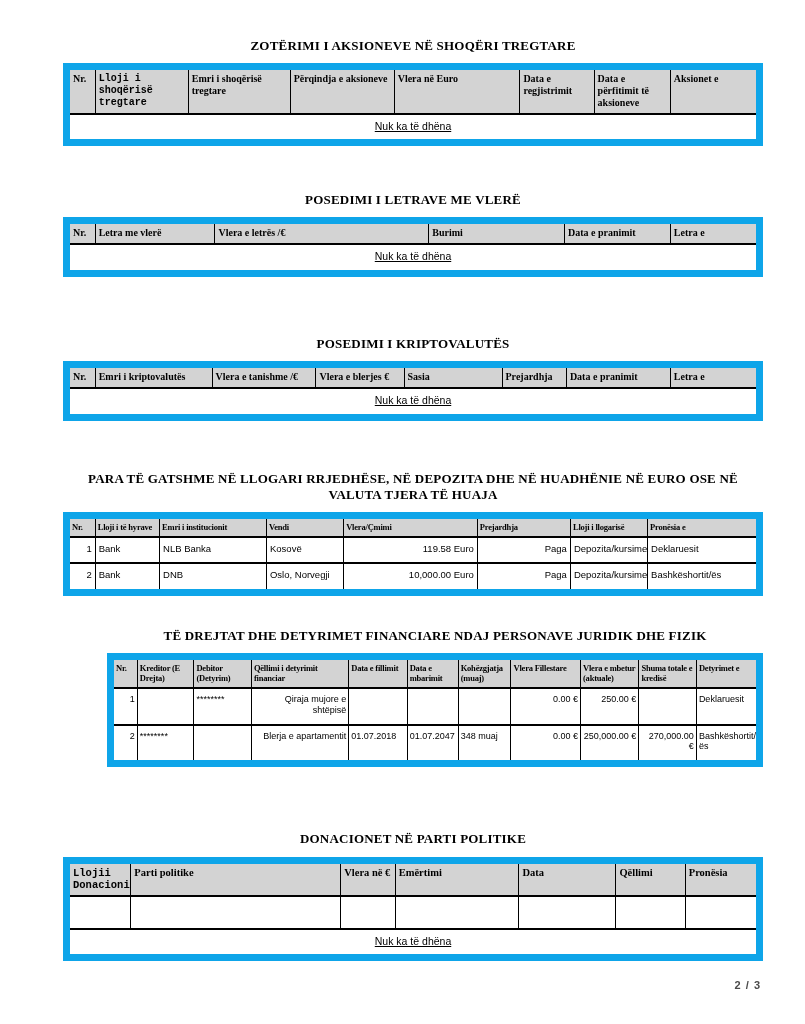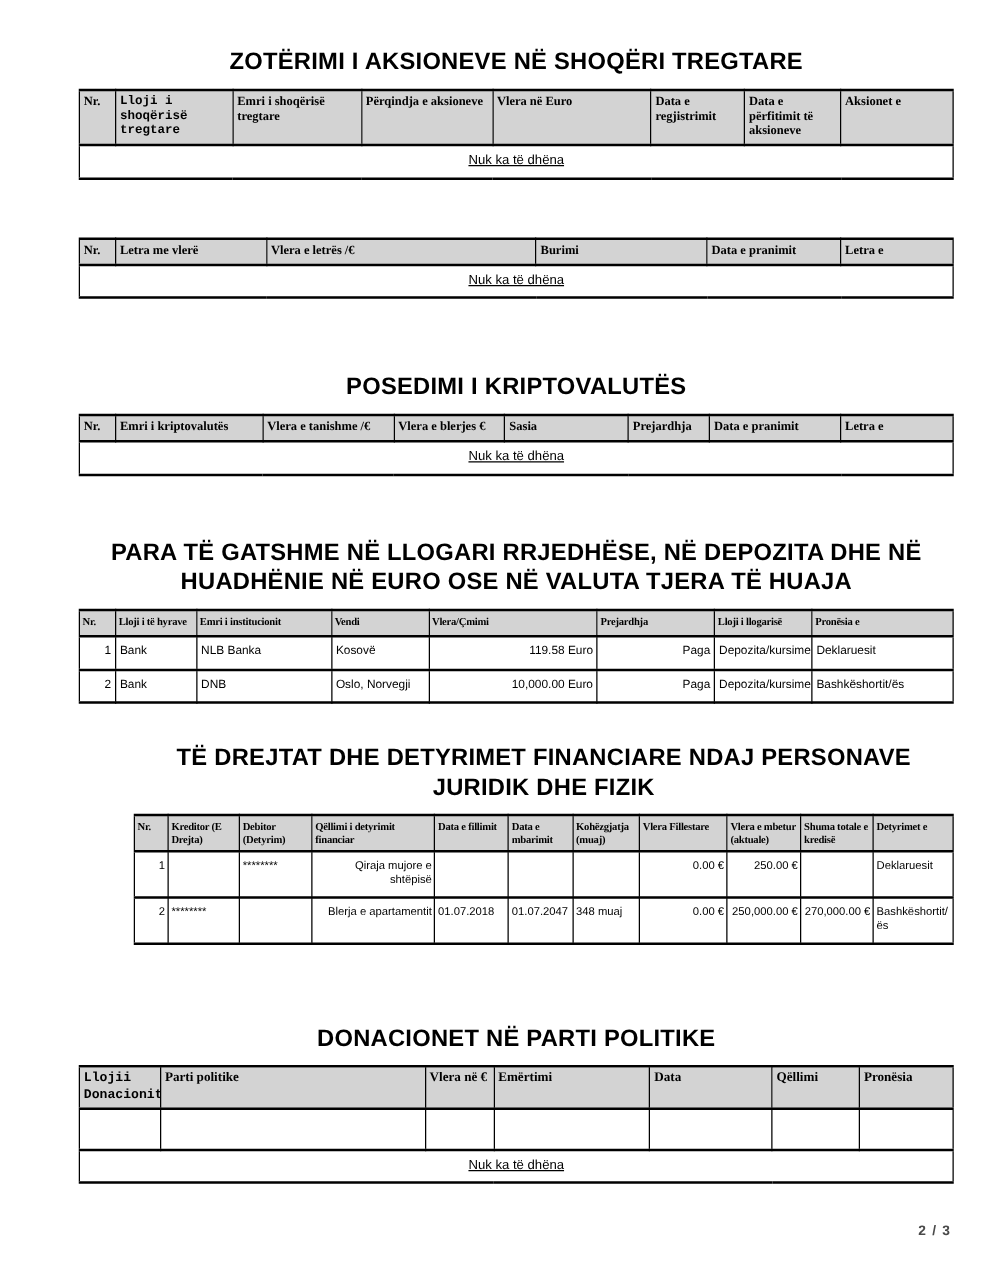--- a/index.html
+++ b/index.html
@@ -5,33 +5,33 @@
   * { margin:0; padding:0; box-sizing:border-box; }
   html,body { background:#ffffff; }
   body {
     width:805px; height:1024px; position:relative;
     font-family:"Liberation Serif", serif; color:#000;
     overflow:hidden;
   }
   .page { width:700px; margin-left:63px; padding-top:38px; }
 
   .sec-title {
-    font-family:Liberation Sans, sans-serif;
-    font-weight:bold; font-size:19px; line-height:1.25;
+    font-family:Liberation Serif, serif;
+    font-weight:bold; font-size:13px; line-height:1.25;
     text-align:center; margin-bottom:9px; letter-spacing:0.2px;
   }
   .s2 { margin-top:46px; }
   .s3 { margin-top:59px; }
   .s4 { margin-top:50px; }
   .s5 { margin-top:32px;margin-left:44px; }
   .s6 { margin-top:64px; }
 
   table {
     width:100%; border-collapse:collapse; table-layout:fixed;
-    border:1px solid #0ea5e9;
+    border:7px solid #0ea5e9;
   }
   tr { border-top:2px solid #000; border-bottom:2px solid #000; }
   th, td { border-left:1px solid #000; border-right:1px solid #000; overflow:hidden; }
   th {
     background:#d3d3d3;
     font-family:"Liberation Serif", serif;
     font-weight:bold; font-size:10px; line-height:1.18;
     text-align:left; vertical-align:top;
     padding:3px 3px 4px 3px; height:21px;
   }
@@ -88,20 +88,21 @@
       </thead>
       <tbody>
         <tr>
           <td colspan="8" class="nodata">Nuk ka të dhëna</td>
         </tr>
       </tbody>
     </table>
   </section>
 
   <section class="sec s2">
+    <h2 class="sec-title">POSEDIMI I LETRAVE ME VLERË</h2>
     <table class="t2">
       <colgroup>
         <col style="width:4.14%">
           <col style="width:17.29%">
           <col style="width:30.86%">
         <col style="width:19.57%">
           <col style="width:15.29%">
           <col style="width:12.86%">
       </colgroup>
       <thead>

